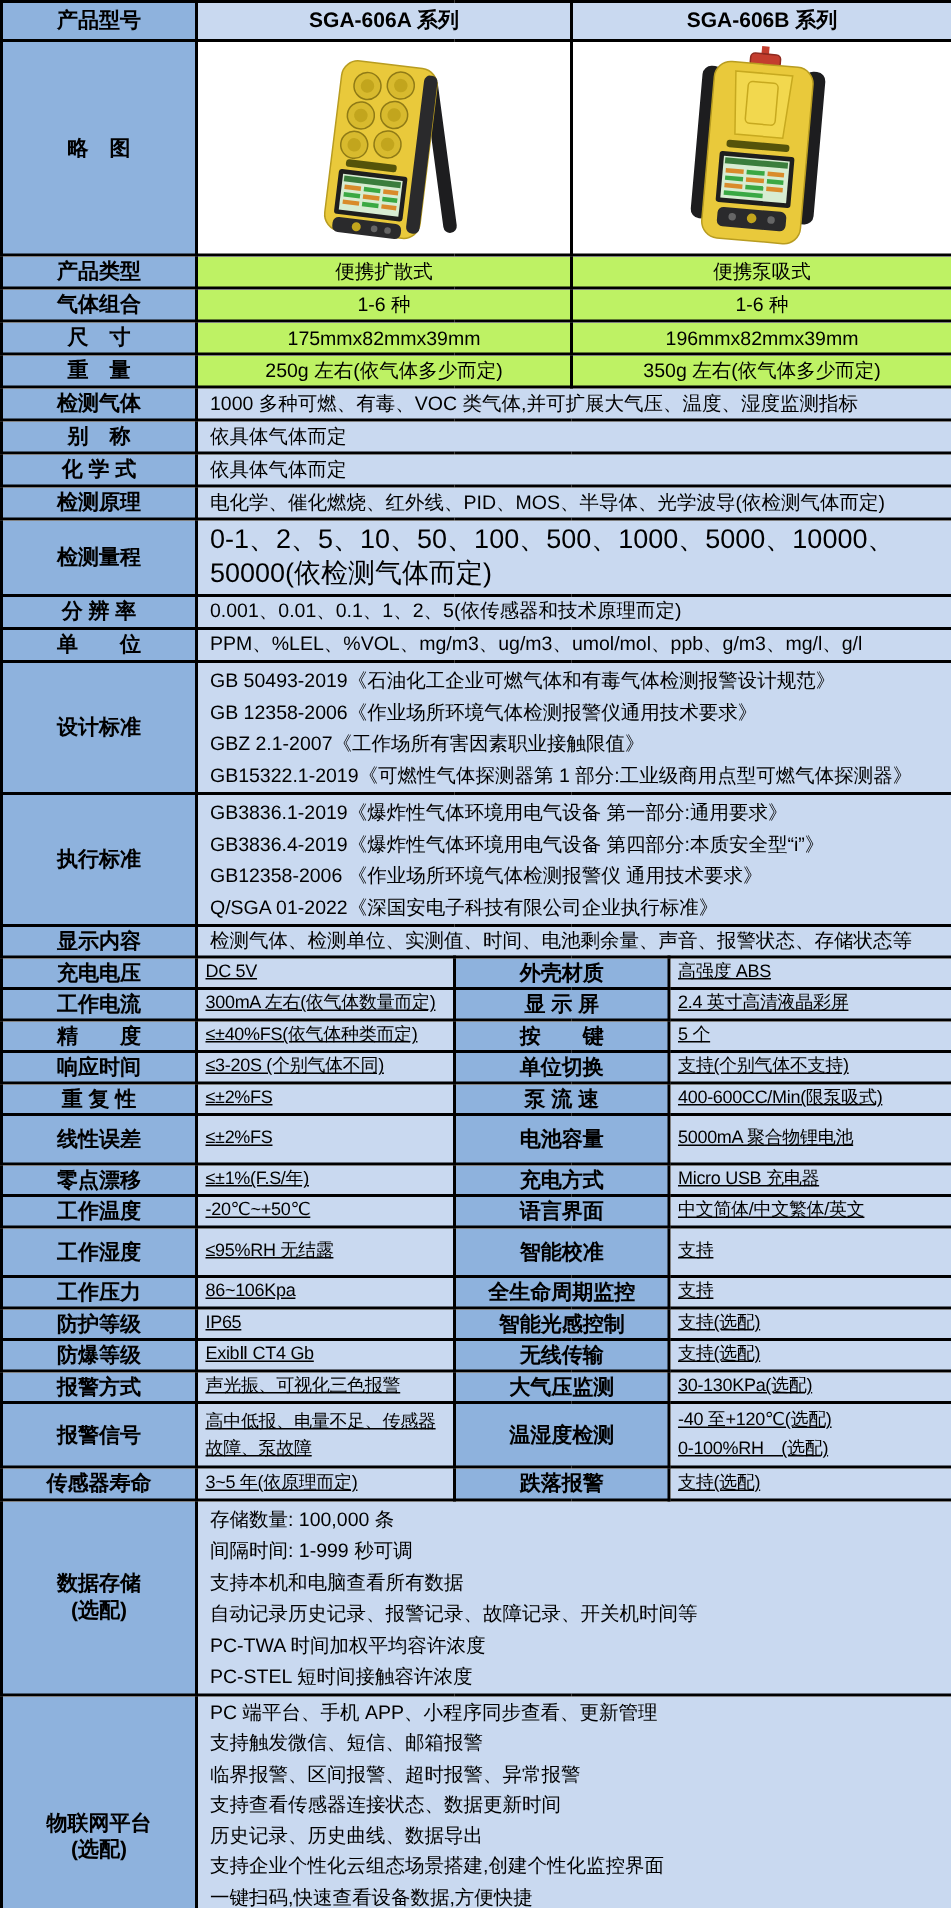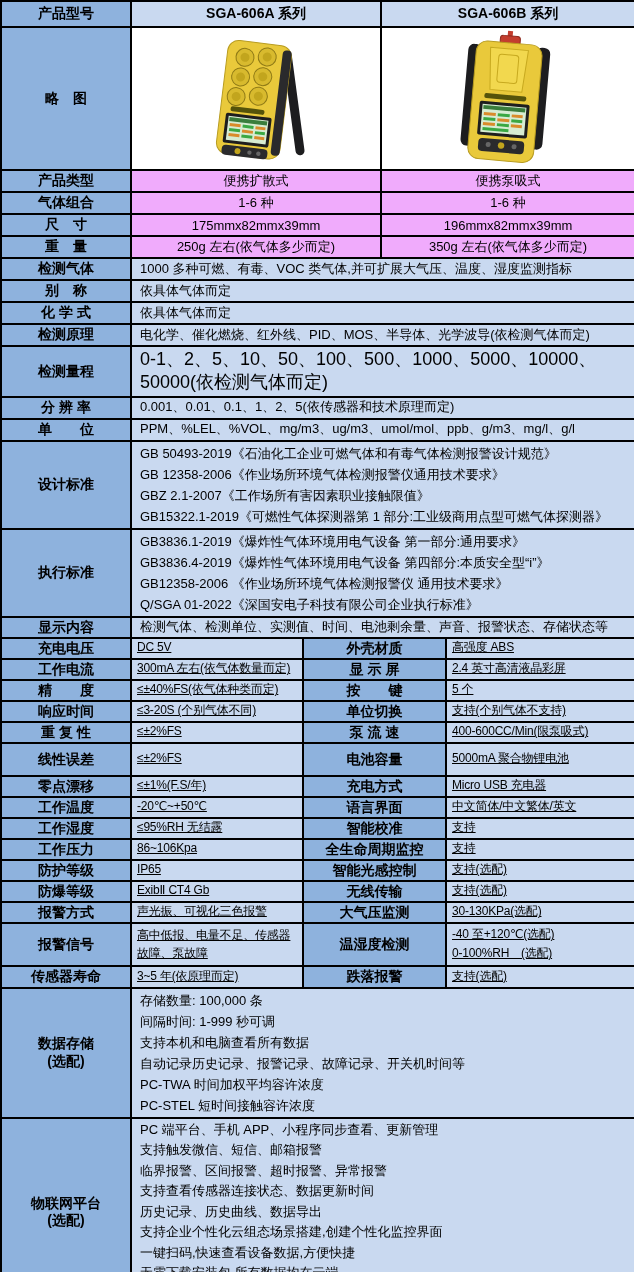--- a/index.html
+++ b/index.html
@@ -2,21 +2,21 @@
 <html><head>
 <meta charset="utf-8">
 <style>
   html,body{margin:0;padding:0;background:#ffffff;}
   body{font-family:"Liberation Sans","DejaVu Sans",sans-serif;color:#000;}
   .sheet{width:634px;}
   table{border-collapse:collapse;table-layout:fixed;width:634px;}
   td{border:2px solid #000;overflow:hidden;vertical-align:middle;}
   .lbl{background:#8EB2DD;font-weight:bold;text-align:center;font-size:14px;padding:0 2px;line-height:1.25;margin-left:39px;}
   .val{background:#C9D9F0;font-size:13px;text-align:left;padding:1px 8px;line-height:1.3;}
-  .ctr{background:#f0abfc;font-size:13px;text-align:center;padding:1px 4px;}
+  .ctr{background:#bef264;font-size:13px;text-align:center;padding:1px 4px;}
   .hdr{background:#C9D9F0;font-weight:bold;font-size:14px;text-align:center;}
   .sv{font-size:12px;padding:1px 5px;letter-spacing:-0.2px;text-decoration:underline;}
   .img-cell{background:#ffffff;text-align:center;padding:0;}
   .lines div{line-height:21px;white-space:nowrap;}
   .lines-tight div{line-height:20.5px;white-space:nowrap;}
   .pre{white-space:pre-line;line-height:19px;margin-top:12px;}
   .note{font-weight:bold;}
   svg{display:block;margin:0 auto;}
 </style>
 </head>
@@ -240,21 +240,21 @@
   <td class="val sv">≤±1%(F.S/年)</td>
   <td class="lbl" colspan="2">充电方式</td>
   <td class="val sv">Micro USB 充电器</td>
 </tr>
 <tr style="height:21px">
   <td class="lbl">工作温度</td>
   <td class="val sv">-20℃~+50℃</td>
   <td class="lbl" colspan="2">语言界面</td>
   <td class="val sv">中文简体/中文繁体/英文</td>
 </tr>
-<tr style="height:21px">
+<tr style="height:33px">
   <td class="lbl">工作湿度</td>
   <td class="val sv">≤95%RH 无结露</td>
   <td class="lbl" colspan="2">智能校准</td>
   <td class="val sv">支持</td>
 </tr>
 <tr style="height:21px">
   <td class="lbl">工作压力</td>
   <td class="val sv">86~106Kpa</td>
   <td class="lbl" colspan="2">全生命周期监控</td>
   <td class="val sv">支持</td>

